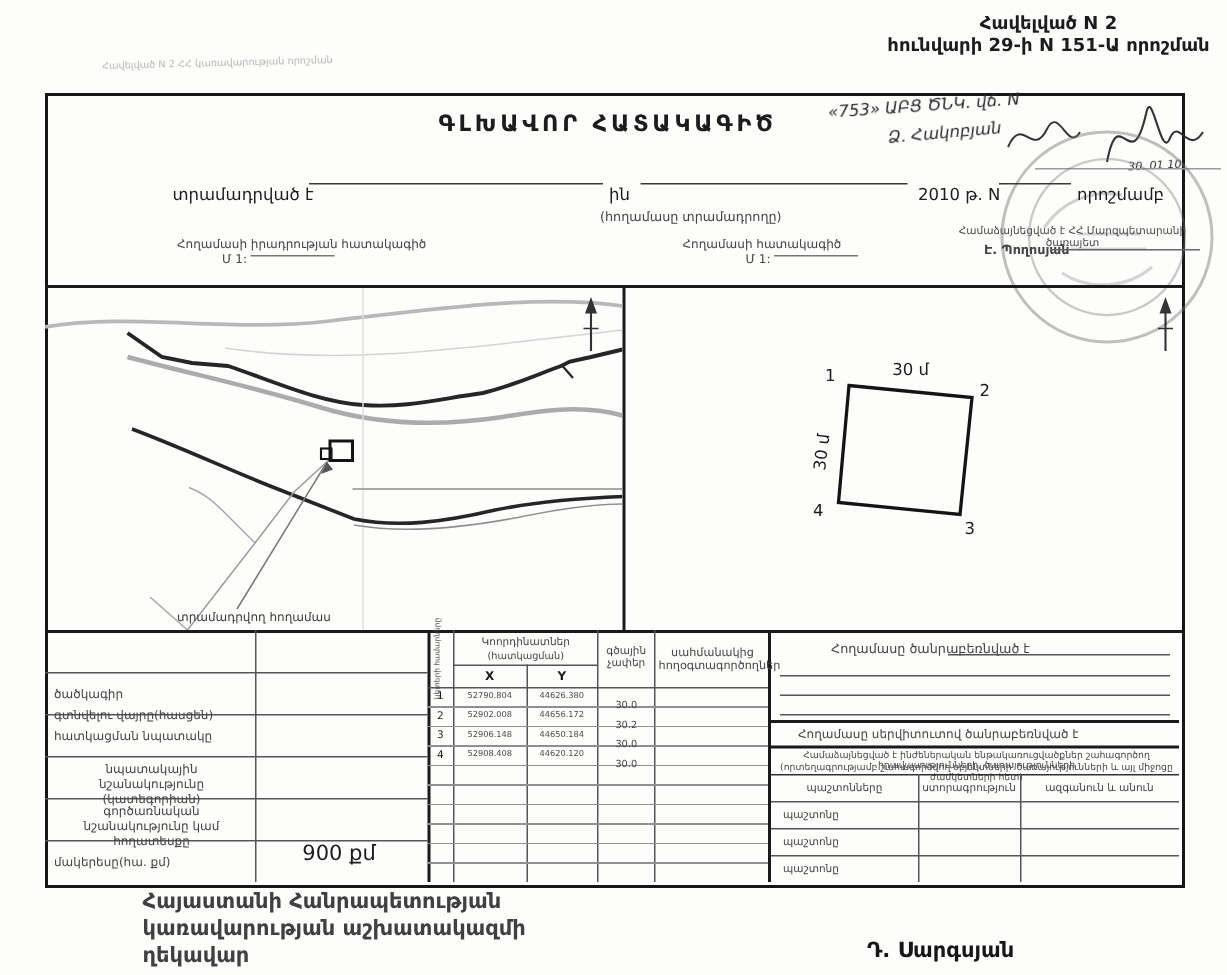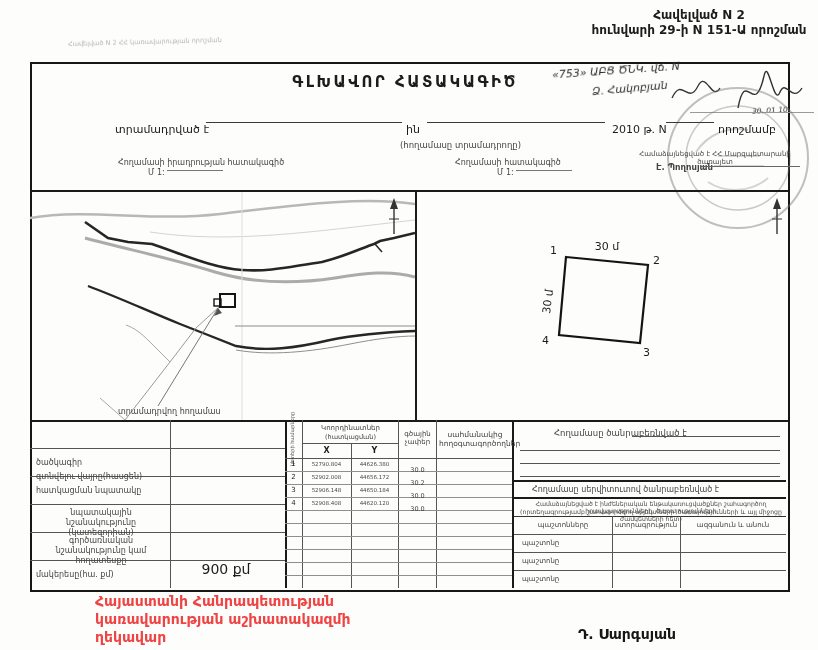--- a/index.html
+++ b/index.html
@@ -199,20 +199,20 @@
       <div class="abs" style="left:0;top:54px;width:272px;height:1px;background:#555;"></div>
       <span class="abs ctr blur1" style="left:0;top:5px;width:98px;font-size:7px;">պաշտոնները</span>
       <span class="abs ctr blur1" style="left:98px;top:5px;width:68px;font-size:7px;">ստորագրություն</span>
       <span class="abs ctr blur1" style="left:166px;top:5px;width:106px;font-size:7px;">ազգանուն և անուն</span>
       <span class="abs blur1" style="left:8px;top:23px;font-size:7px;">պաշտոնը</span>
       <span class="abs blur1" style="left:8px;top:41px;font-size:7px;">պաշտոնը</span>
       <span class="abs blur1" style="left:8px;top:59px;font-size:7px;">պաշտոնը</span>
     </div>
   </div>
 
-  <div class="abs" style="left:95px;top:592px;font-weight:bold;font-size:14px;line-height:18px;color:#ef4444;">
+  <div class="abs" style="left:95px;top:592px;font-weight:bold;font-size:14px;line-height:18px;color:#404040;">
     <div>Հայաստանի Հանրապետության</div>
     <div>կառավարության աշխատակազմի</div>
     <div>ղեկավար</div>
   </div>
   <span class="abs" style="left:578px;top:626px;font-weight:bold;font-size:14px;color:#161616;">Դ. Սարգսյան</span>
 
 </div>
 
 </body></html>

